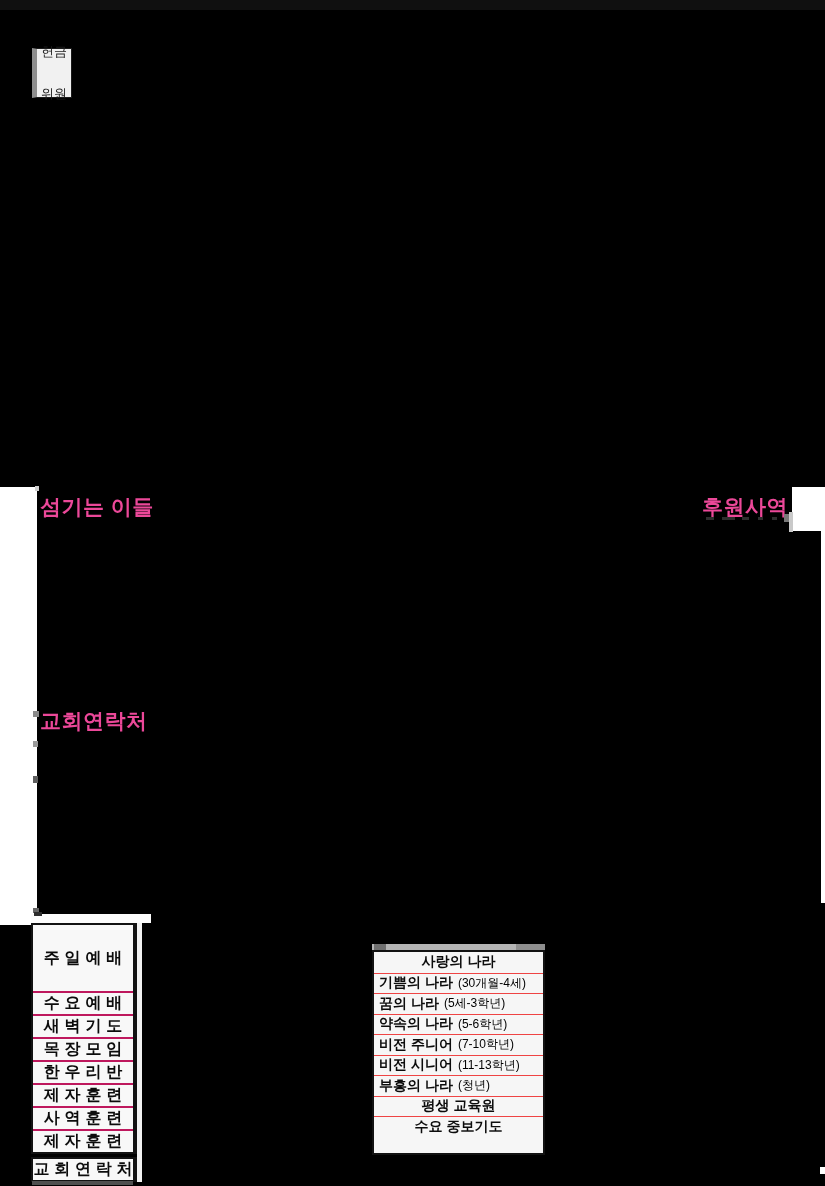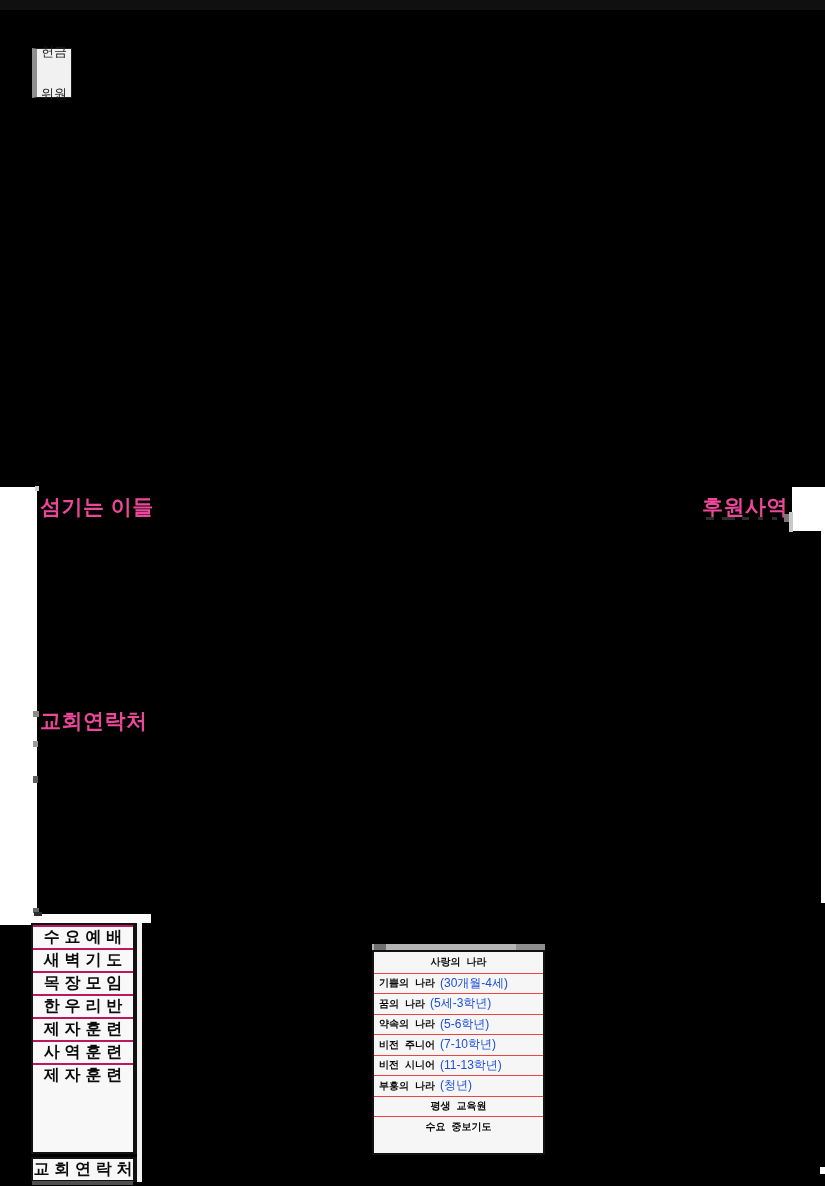--- a/index.html
+++ b/index.html
@@ -58,22 +58,22 @@
     left:372px;top:950px;width:173px;height:205px;background:#f6f6f6;
     border:2px solid #121212;box-sizing:border-box;
   }
   .t2c{
     height:20.5px;display:flex;align-items:center;
     padding-left:5px;box-sizing:border-box;overflow:hidden;white-space:nowrap;
     color:#0c0c0c;border-top:1px solid #ef4444;
   }
   .t2c:first-child{border-top:none;}
   .t2c.center{justify-content:center;padding-left:0;}
-  .t2c .nm{font-weight:700;font-size:10px;font-family:Liberation Mono, monospace;}
-  .t2c .dt{font-weight:500;font-size:12px;margin-left:5px;color:#1d4ed8;}
+  .t2c .nm{font-weight:700;font-size:14px;}
+  .t2c .dt{font-weight:500;font-size:12px;margin-left:5px;color:#000000;}
 </style>
 </head>
 <body>
 
 <div id="page">
 
   <div class="abs topband"></div>
 
   <div class="abs sbox" id="offering-box">
     <span>헌금</span>
@@ -99,20 +99,23 @@
   <div class="mark" style="left:706px;top:517px;width:8px;height:3px;background:#2e2e2e;"></div>
   <div class="mark" style="left:722px;top:517px;width:13px;height:3px;background:#2e2e2e;"></div>
   <div class="mark" style="left:742px;top:517px;width:7px;height:3px;background:#2e2e2e;"></div>
   <div class="mark" style="left:758px;top:517px;width:5px;height:3px;background:#2e2e2e;"></div>
   <div class="mark" style="left:772px;top:517px;width:5px;height:3px;background:#2e2e2e;"></div>
 
   <div class="abs" id="t1-topband"></div>
   <div class="mark" style="left:34px;top:912px;width:8px;height:4px;background:#2c2c2c;"></div>
 
   <div class="abs t1" id="schedule-table">
+    <div class="t1c first">
+        <span>주일예배</span>
+      </div>
     <div class="t1c">
         <span>수요예배</span>
       </div>
     <div class="t1c">
         <span>새벽기도</span>
       </div>
     <div class="t1c">
         <span>목장모임</span>
       </div>
     <div class="t1c">

